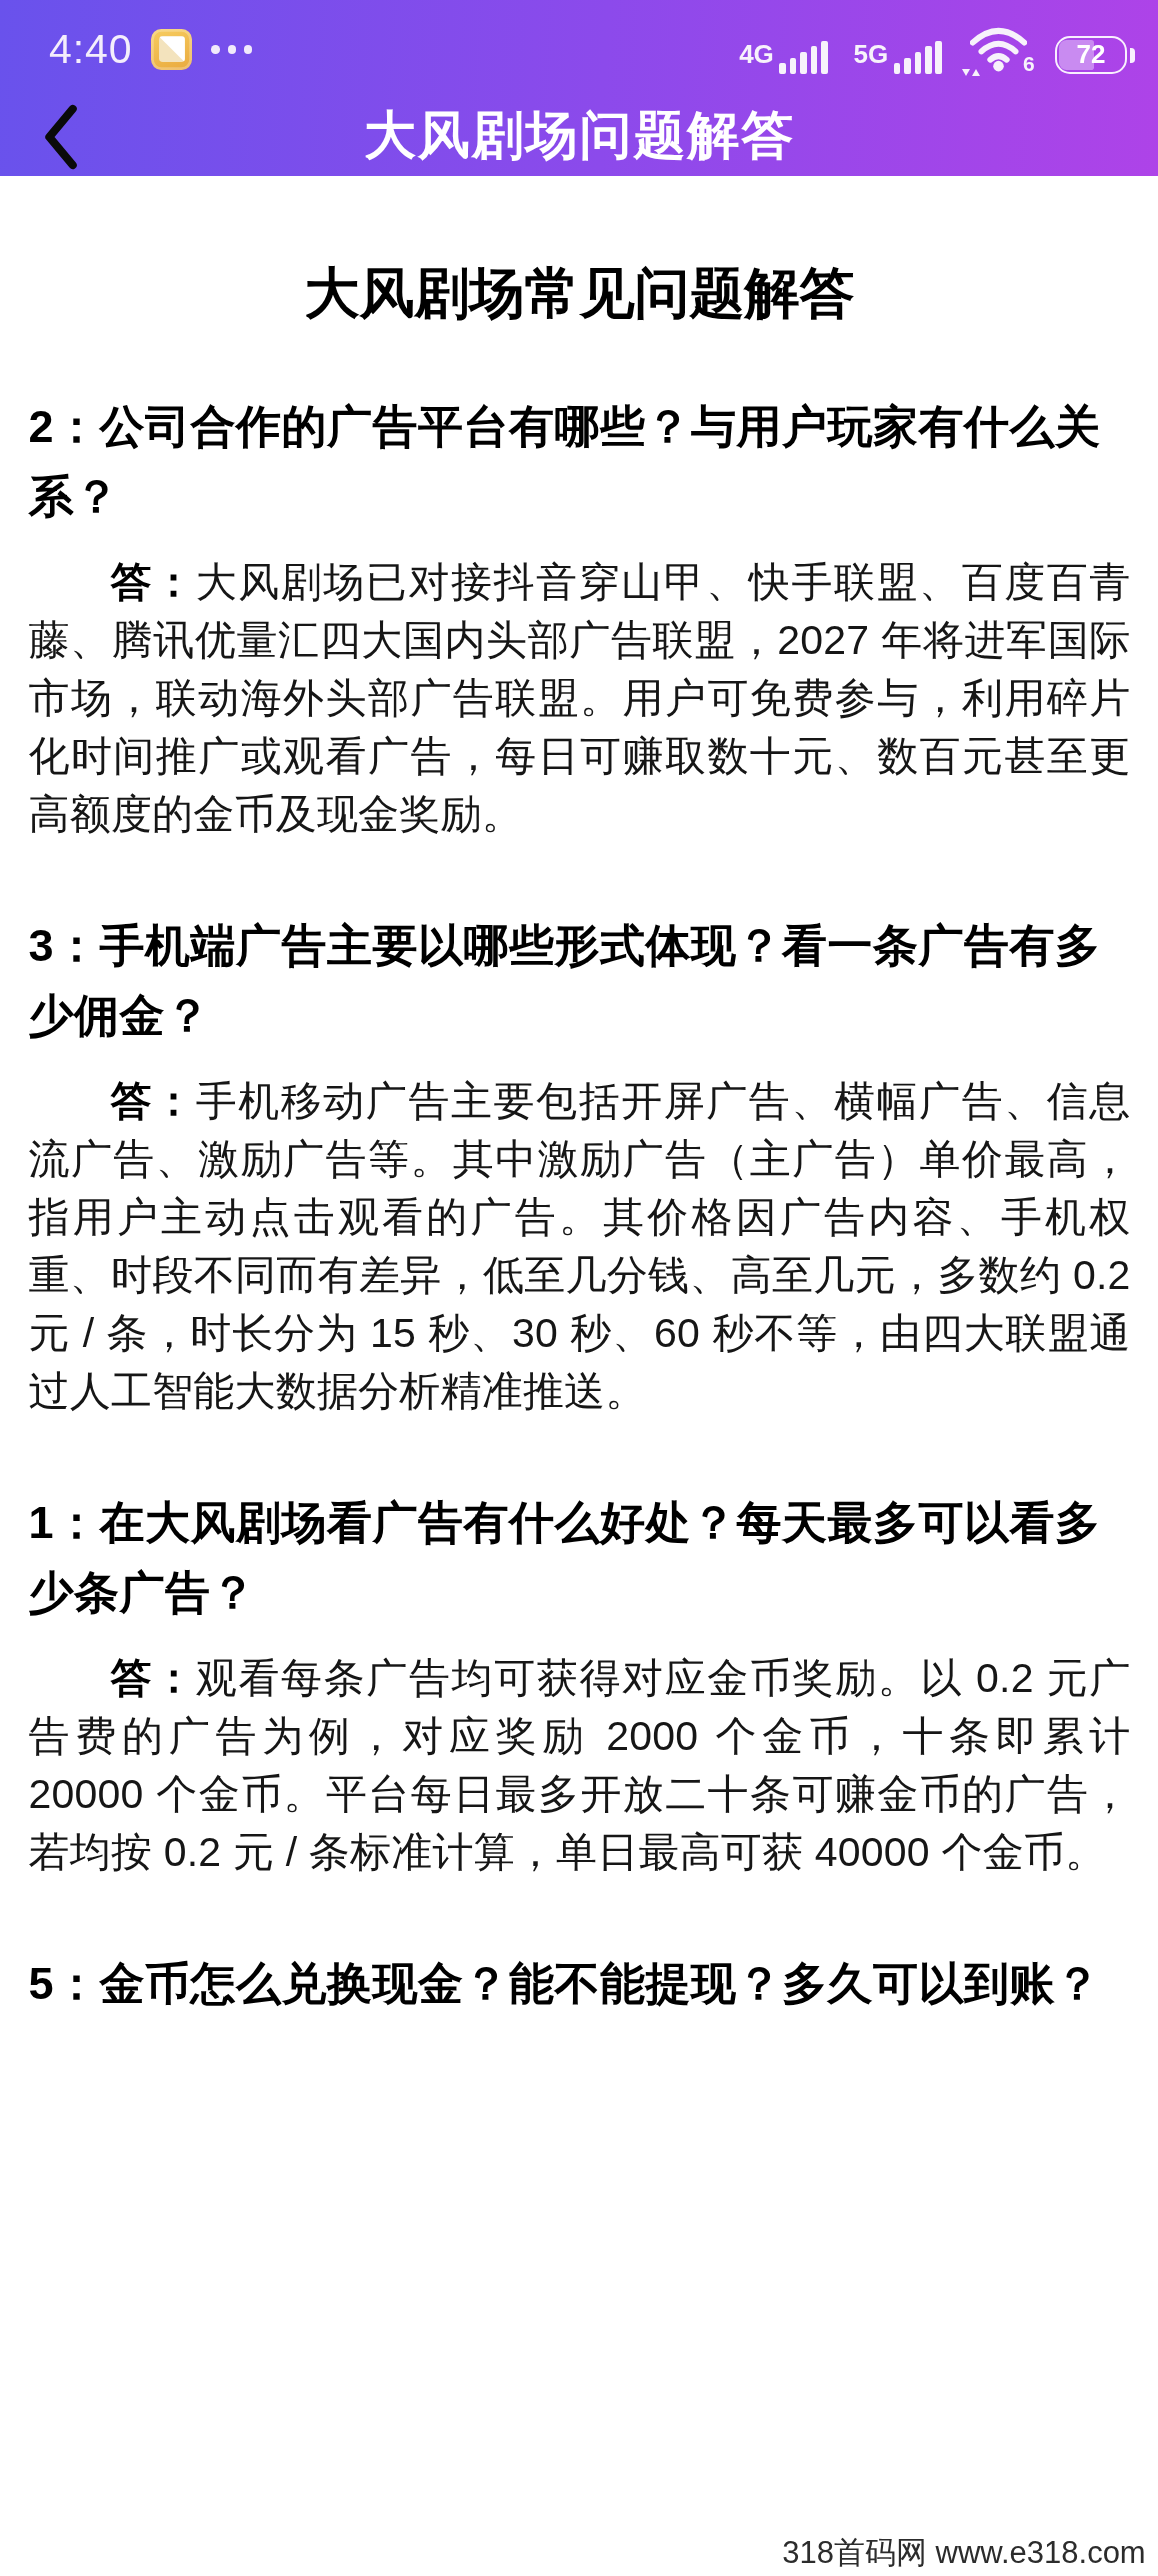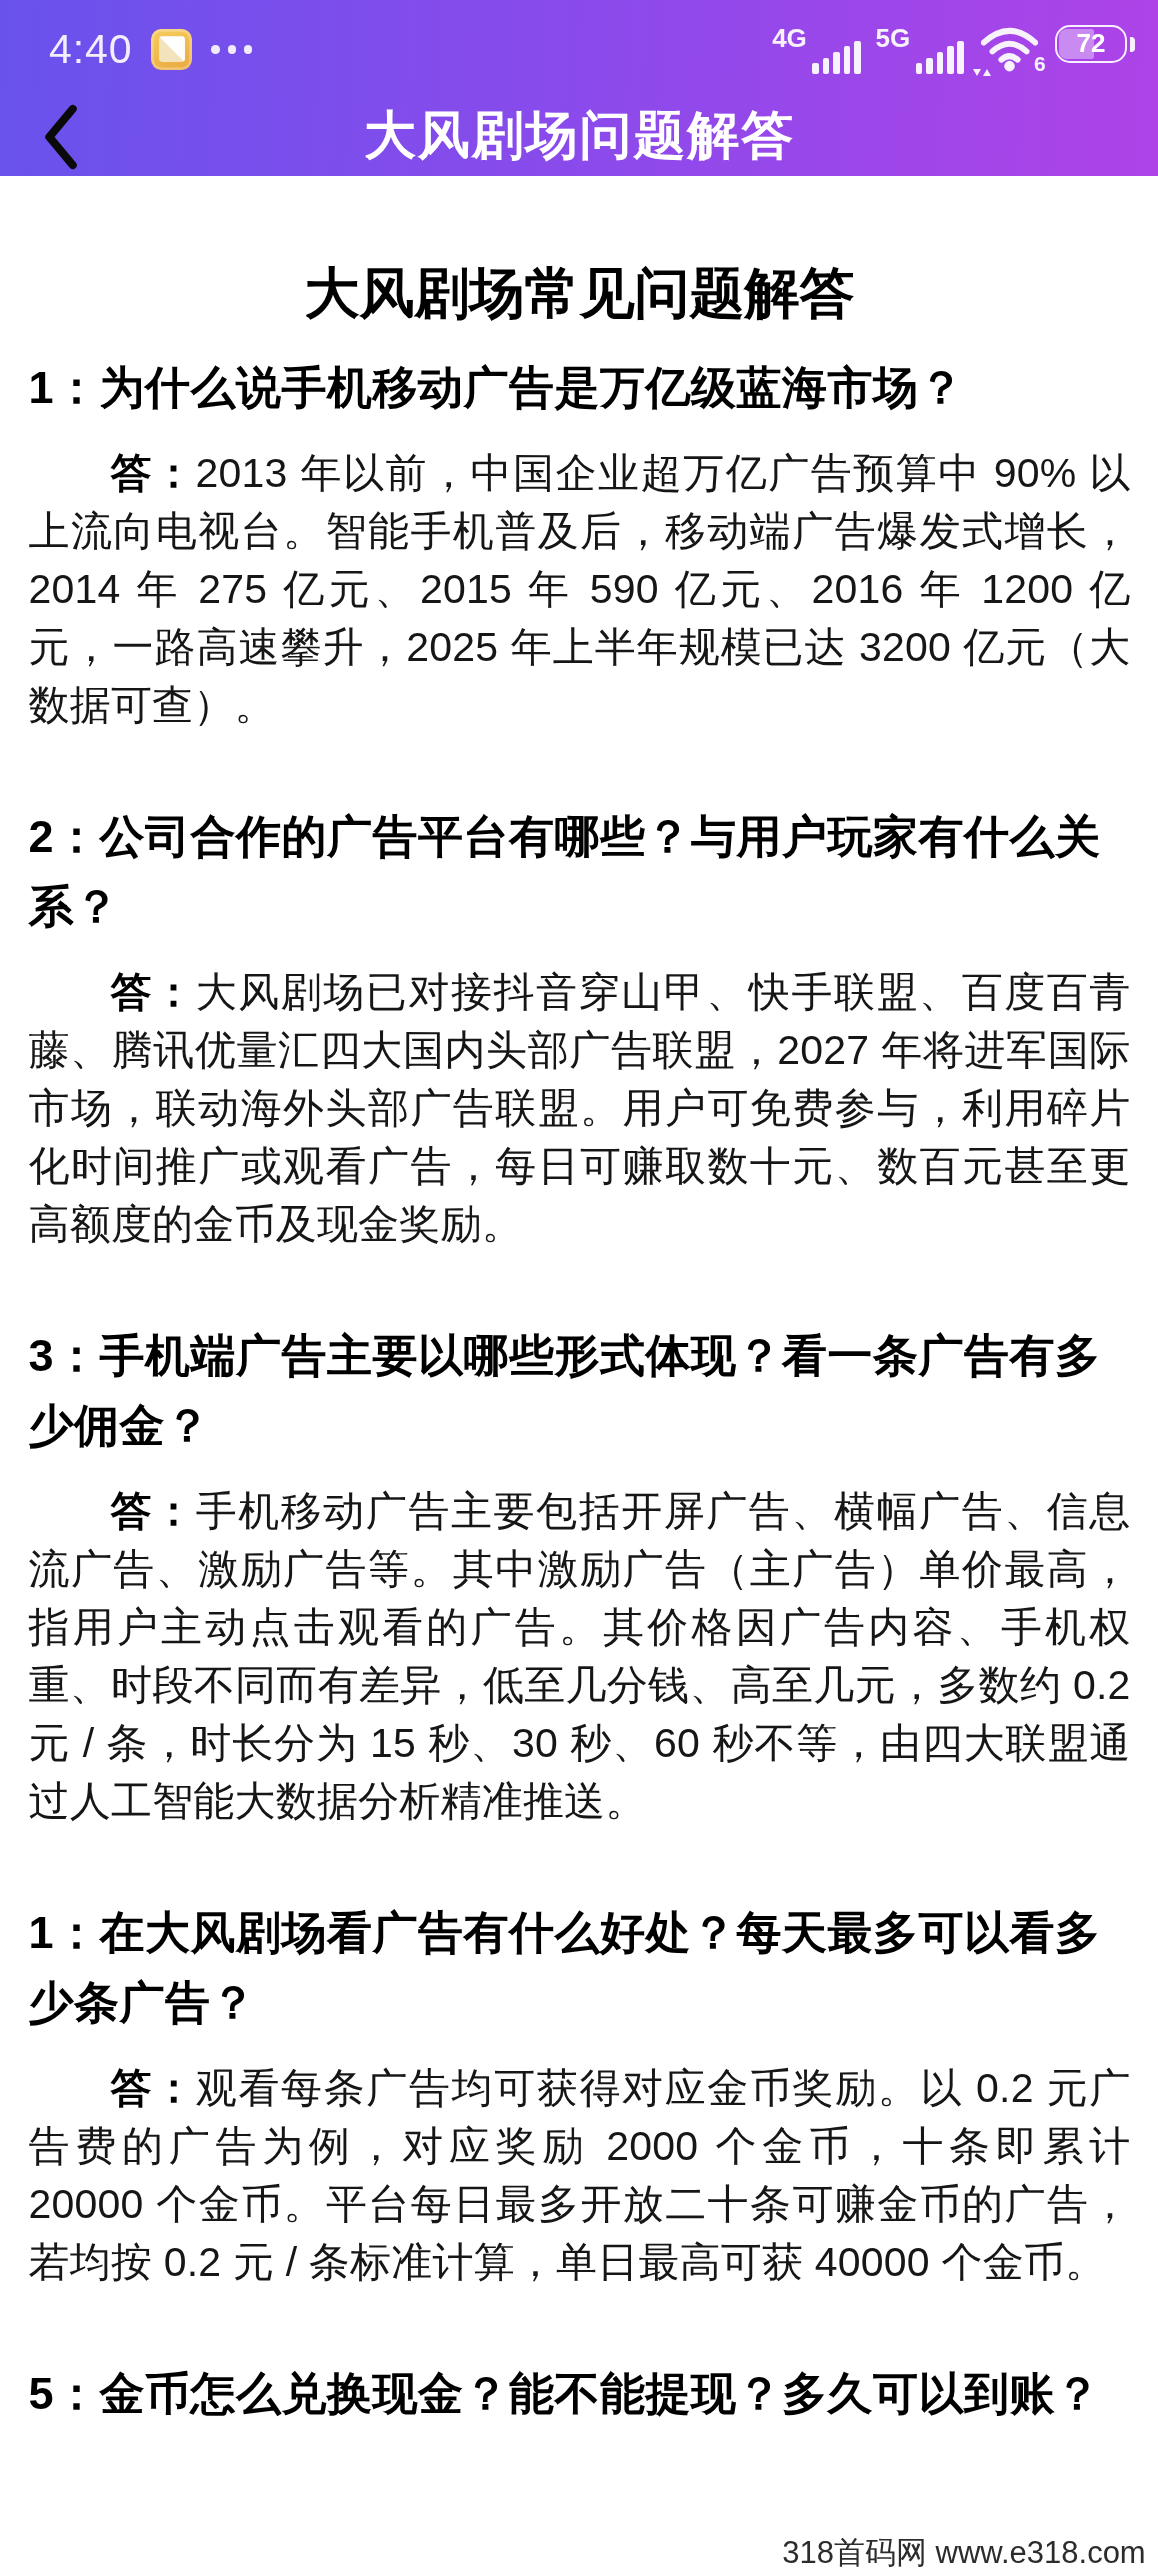--- a/index.html
+++ b/index.html
@@ -32,21 +32,21 @@
     position:absolute; inset:7.6px; border-radius:3.8px; overflow:hidden;
     background:#f3e3bd;
   }
   .note-icon .page::after {
     content:""; position:absolute; inset:0; background:#ffffff;
     clip-path:polygon(0 0,100% 0,100% 100%);
   }
   .dots-icon { display:flex; gap:7.6px; align-items:center; }
   .dots-icon i { width:8.5px; height:8.5px; border-radius:50%; background:#f1eafb; }
 
-  .sb-right { display:flex; gap:15px; }
+  .sb-right { display:flex; align-items:flex-end; gap:26px; }
   .signal { display:flex; align-items:flex-end; gap:2.8px; }
   .signal .lbl { font-size:26px; font-weight:700; color:#f7f2fb; margin-right:2.8px; align-self:flex-start; line-height:1; }
   .bars { display:flex; align-items:flex-end; gap:3.8px; }
   .bars i { width:6.6px; background:#f7f2fb; border-radius:1.9px; display:block; }
   .b1{height:10.4px}.b2{height:16px}.b3{height:22px}.b4{height:27.5px}.b5{height:33px}
 
   .wifi-wrap { position:relative; width:61px; height:49px; }
   .wifi-wrap svg { position:absolute; top:0; left:1.9px; }
   .wifi-six { position:absolute; right:-5.7px; bottom:-1.9px; font-size:21px; font-weight:700; color:#f7f2fb; }
   .updown { position:absolute; left:-5.7px; bottom:-1.9px; display:flex; gap:1.9px; }
@@ -144,24 +144,20 @@
       </svg>
     </div>
     <div class="nav-title">大风剧场问题解答</div>
   </div>
 </div>
 
 <div class="content">
 
   <h1 class="faq-title">大风剧场常见问题解答</h1>
 
-  <section class="faq-section first">
-    <h2 class="question">1：为什么说手机移动广告是万亿级蓝海市场？</h2>
-    <p class="answer"><b>答：</b><span>2013 年以前，中国企业超万亿广告预算中 90% 以上流向电视台。智能手机普及后，移动端广告爆发式增长，2014 年 275 亿元、2015 年 590 亿元、2016 年 1200 亿元，一路高速攀升，2025 年上半年规模已达 3200 亿元（大数据可查）。</span></p>
-  </section>
 
   <section class="faq-section">
     <h2 class="question">2：公司合作的广告平台有哪些？与用户玩家有什么关系？</h2>
     <p class="answer"><b>答：</b><span>大风剧场已对接抖音穿山甲、快手联盟、百度百青藤、腾讯优量汇四大国内头部广告联盟，2027 年将进军国际市场，联动海外头部广告联盟。用户可免费参与，利用碎片化时间推广或观看广告，每日可赚取数十元、数百元甚至更高额度的金币及现金奖励。</span></p>
   </section>
 
   <section class="faq-section">
     <h2 class="question">3：手机端广告主要以哪些形式体现？看一条广告有多少佣金？</h2>
     <p class="answer"><b>答：</b><span>手机移动广告主要包括开屏广告、横幅广告、信息流广告、激励广告等。其中激励广告（主广告）单价最高，指用户主动点击观看的广告。其价格因广告内容、手机权重、时段不同而有差异，低至几分钱、高至几元，多数约 0.2 元 / 条，时长分为 15 秒、30 秒、60 秒不等，由四大联盟通过人工智能大数据分析精准推送。</span></p>
   </section>

